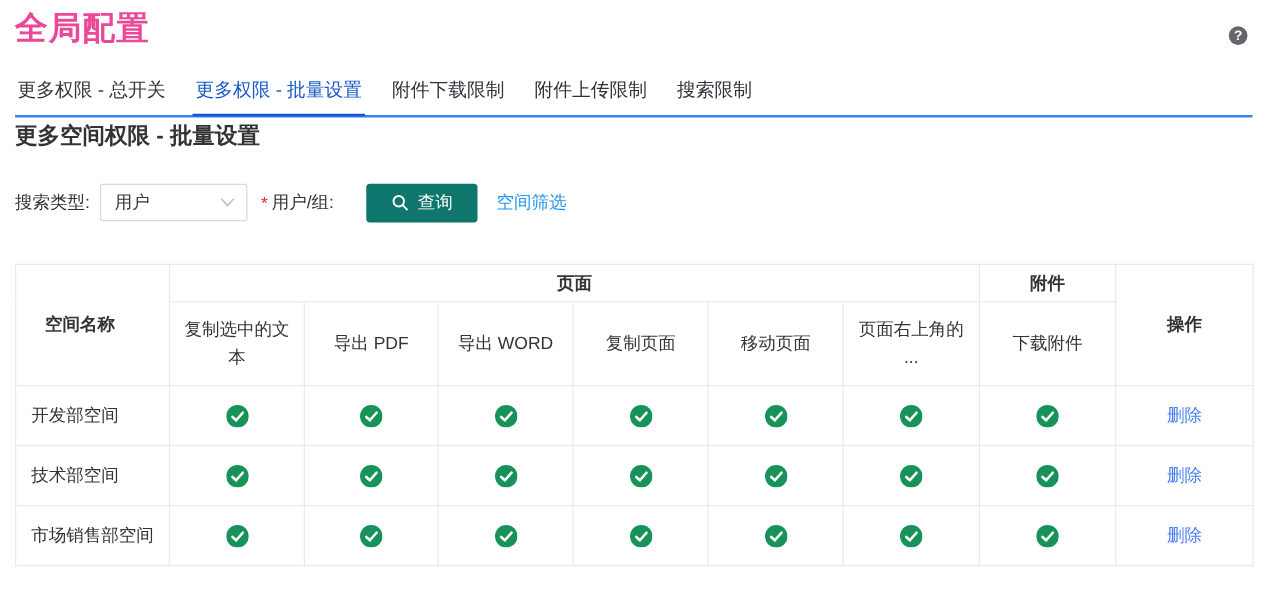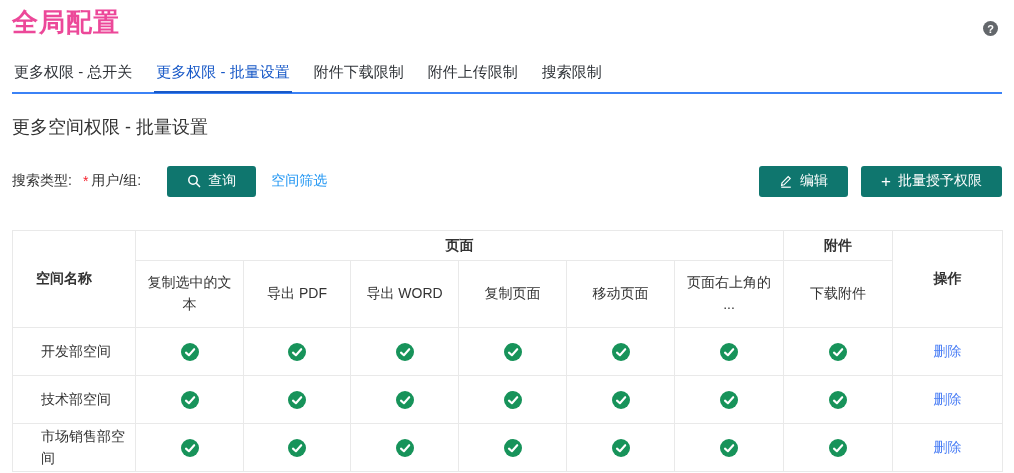--- a/index.html
+++ b/index.html
@@ -47,23 +47,23 @@
     white-space: nowrap;
   }
   .tab.active {
     color: #1758c7;
     border-bottom: 2px solid #1758c7;
     margin-bottom: -1px;
   }
 
   
   .section-title {
-    margin-top: 21px;
+    margin-top: 2px;
     font-size: 18px;
-    font-weight: 400;
+    font-weight: 700;
     color: #333333;
   }
 
   
   .toolbar {
     margin-top: 26px;
     display: flex;
     align-items: center;
     height: 32px;
   }
@@ -122,21 +122,21 @@
     text-align: center;
     vertical-align: middle;
     padding: 2px 8px;
     line-height: 1.55;
   }
   .perm-table th.group-th { height: 30px; font-weight: bold; }
   .perm-table th.sub-th { height: 67px; font-weight: normal; }
   .perm-table th.corner-th { font-weight: bold; text-align: left; padding-left: 23px; }
   .perm-table th.action-th { font-weight: bold; }
   .perm-table td { height: 48px; }
-  .perm-table td.space-name { text-align: left; padding-left: 28px; }
+  .perm-table td.space-name { text-align: left; padding-left: 12px; }
   .check-circle { display: inline-block; width: 18px; height: 18px; vertical-align: middle; }
   .link-delete { color: #4a7ef5; }
 </style>
 </head>
 <body>
 
 <div class="page">
 
   <h1 class="page-title">全局配置</h1>
   <div class="help-icon">?</div>
@@ -146,49 +146,42 @@
     <div class="tab active">更多权限 - 批量设置</div>
     <div class="tab">附件下载限制</div>
     <div class="tab">附件上传限制</div>
     <div class="tab">搜索限制</div>
   </div>
 
   <h2 class="section-title">更多空间权限 - 批量设置</h2>
 
   <div class="toolbar">
     <span class="field-label">搜索类型:</span>
+    <div class="select-box select-type">
+      <span>用户</span>
+      <svg class="chevron-icon" width="12" height="8" viewBox="0 0 12 8">
+          <polyline points="1,1 6,6.5 11,1" fill="none" stroke="#c2c6cc" stroke-width="1.4"></polyline>
+        </svg>
+    </div>
 
     <span class="asterisk-group">
       <span class="required-mark">*</span>
       <span class="field-label">用户/组:</span>
     </span>
 
     <button class="btn btn-query">
       <svg width="14" height="14" viewBox="0 0 14 14">
           <circle cx="6" cy="6" r="4.2" fill="none" stroke="#ffffff" stroke-width="1.5"></circle>
           <line x1="9.3" y1="9.3" x2="13" y2="13" stroke="#ffffff" stroke-width="1.5"></line>
         </svg>
       <span>查询</span>
     </button>
 
     <a class="link link-space-filter">空间筛选</a>
 
-    <div class="toolbar-right">
-      <button class="btn">
-        <svg width="14" height="14" viewBox="0 0 14 14">
-            <path d="M3 8.8 L9.2 2.6 L11.2 4.6 L5 10.8 L2.6 11.4 Z" fill="none" stroke="#ffffff" stroke-width="1.2"></path>
-            <line x1="2.2" y1="13.2" x2="11.8" y2="13.2" stroke="#ffffff" stroke-width="1.2"></line>
-          </svg>
-        <span>编辑</span>
-      </button>
-      <button class="btn">
-        <span class="plus-glyph">+</span>
-        <span>批量授予权限</span>
-      </button>
-    </div>
   </div>
 
   <table class="perm-table">
     <colgroup>
       <col style="width:123px">
         <col style="width:108px">
         <col style="width:107px">
         <col style="width:108px">
         <col style="width:108px">
         <col style="width:108px">

